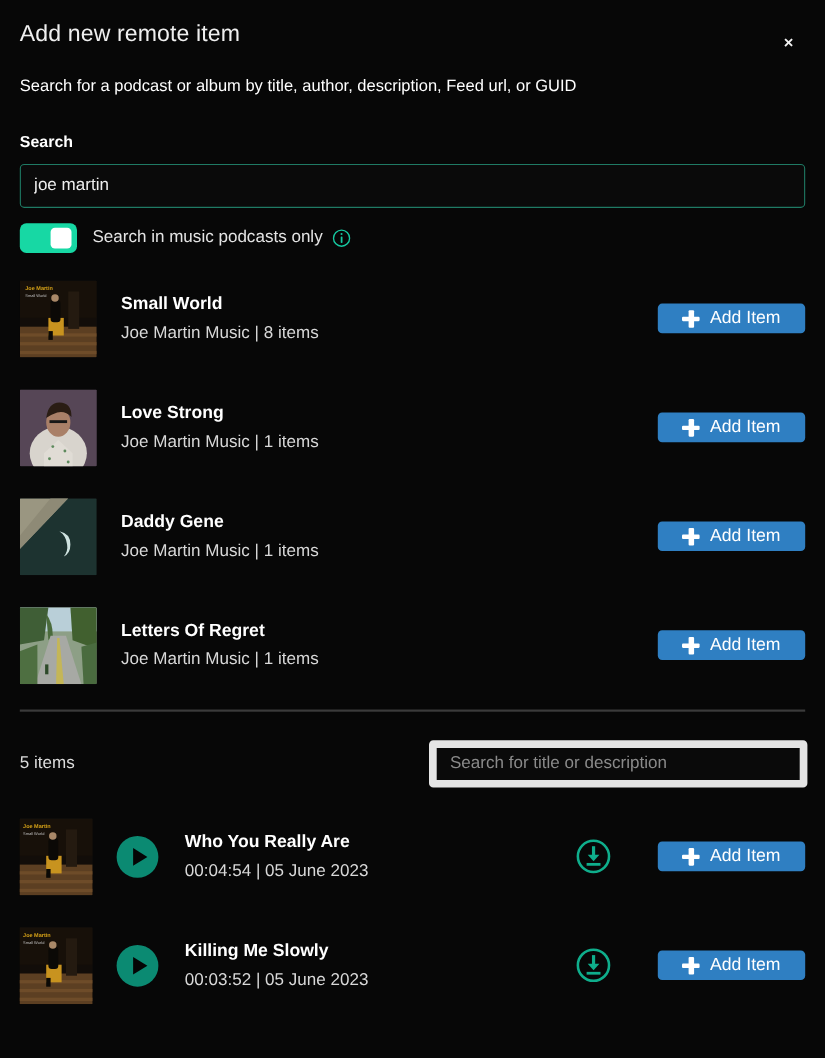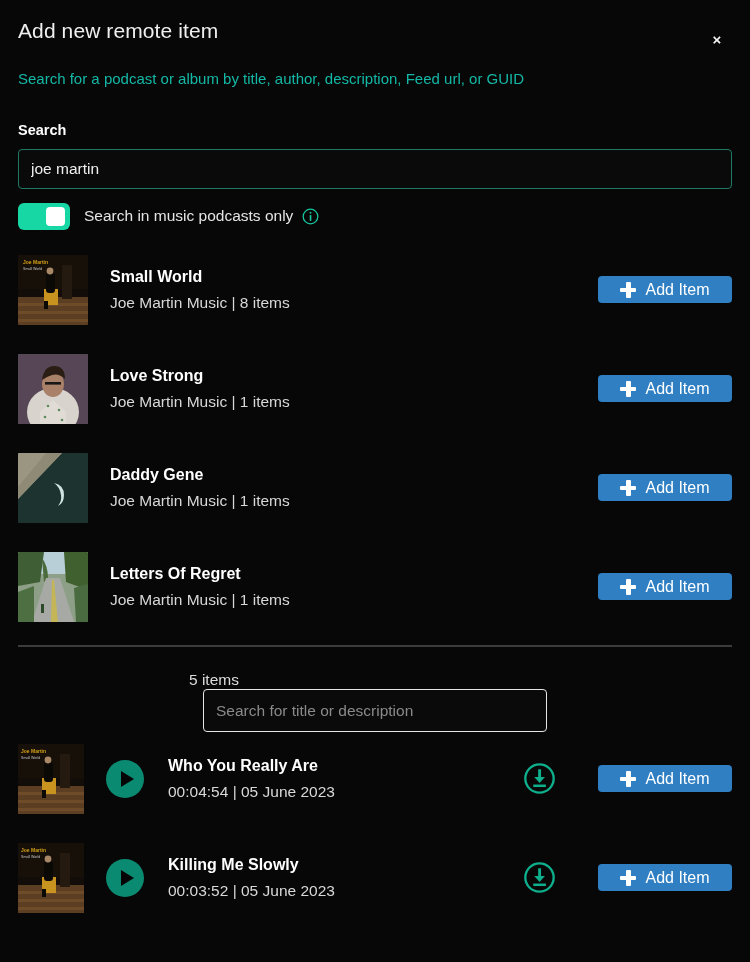--- a/index.html
+++ b/index.html
@@ -54,21 +54,21 @@
     cursor: pointer;
     background: none;
     border: none;
     font-family: "Liberation Sans", sans-serif;
   }
 
   .subtitle {
     margin-top: 15px;
     font-size: 15px;
     font-weight: 400;
-    color: #14b8a6;
+    color: #ffffff;
     line-height: 20px;
   }
 
   
   .field-label {
     margin-top: 32px;
     font-size: 14.5px;
     font-weight: 700;
     color: #ffffff;
     line-height: 18px;
@@ -205,34 +205,33 @@
     background: #3b3b3b;
     width: 714px;
   }
 
   
   .episodes-header {
     margin-top: 24px;
     display: flex;
     align-items: center;
     height: 46px;
-    flex-direction: column;
   }
   .items-count {
     font-size: 15.5px;
     color: #dcdcdc;
     flex: 0 0 auto;
     width: 372px;
   }
   .episode-search {
     flex: 0 0 auto;
     width: 344px;
     height: 43px;
     background: #0a0a0a;
-    border: 1px solid #e5e5e5;
+    border: 7px solid #e5e5e5;
     border-radius: 4px;
     color: #efefef;
     font-size: 15.5px;
     font-family: "Liberation Sans", sans-serif;
     padding: 0 12px;
     outline: none;
   }
   .episode-search::placeholder { color: #8a8a8a; }
 
   

